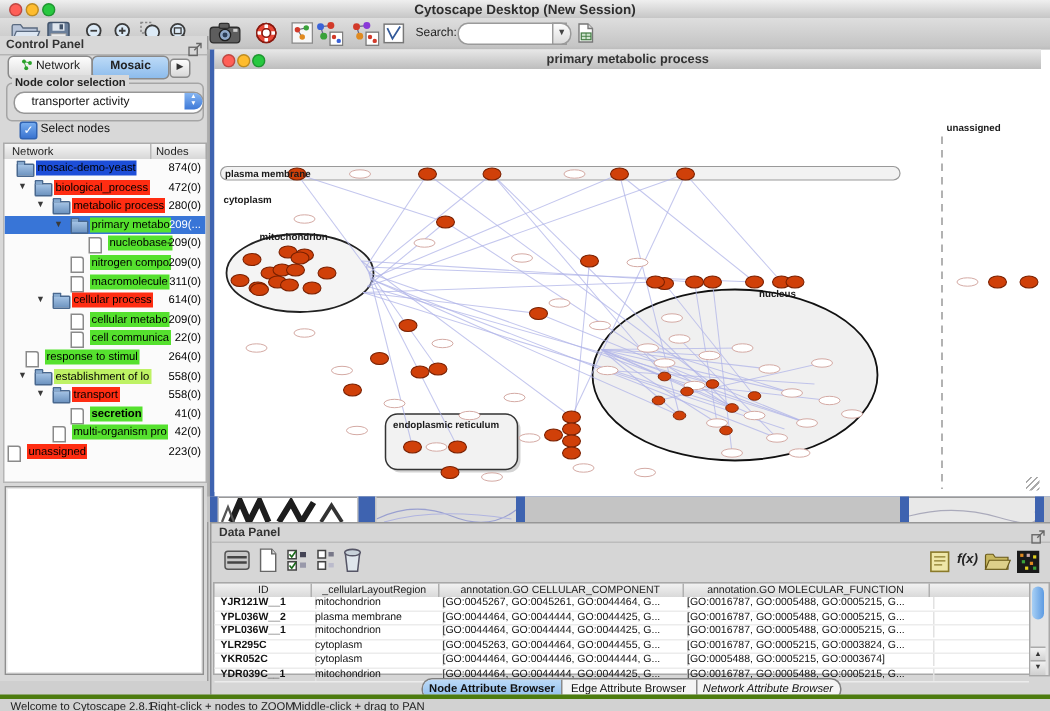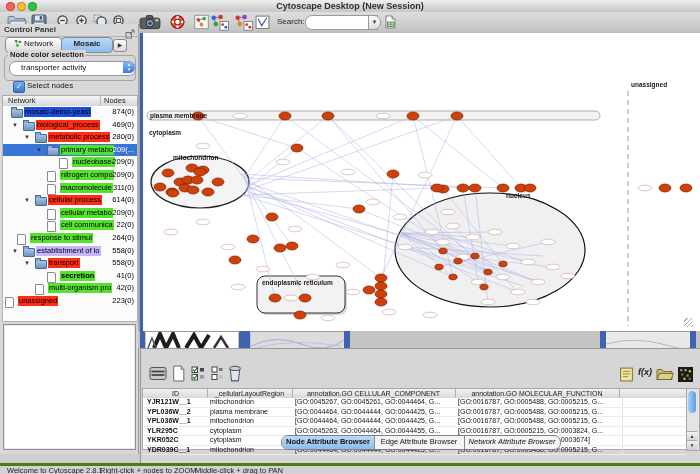--- a/index.html
+++ b/index.html
@@ -65,21 +65,21 @@
   .dp-icon{position:absolute;top:16px}
   #dp-table-head{position:absolute;left:1px;top:39px;width:543px;height:10px;background:linear-gradient(#f2f2f2,#d6d6d6);border:1px solid #a8a8a8;border-bottom:1px solid #8f8f8f}
   .hcell{position:absolute;top:0;height:9px;font-size:7px;color:#222;text-align:center;line-height:9px;border-right:1px solid #b0b0b0;overflow:hidden;white-space:nowrap}
   #dp-rows{position:absolute;left:1px;top:49px;width:543px;height:51px;background:#fff;border:1px solid #a8a8a8;border-top:none}
   .drow{position:relative;height:8.5px;border-bottom:1px solid #ececec}
   .dcell{position:absolute;top:0;height:8px;font-size:7px;line-height:8.5px;color:#111;padding-left:3px;overflow:hidden;white-space:nowrap;border-right:1px solid #e2e2e2}
   .did{font-weight:bold}
   #dp-vscroll{position:absolute;left:545px;top:39px;width:12px;height:61px;background:#e4e4e4;border:1px solid #a8a8a8}
   #dp-thumb{position:absolute;left:1px;top:2px;width:8px;height:22px;border-radius:4px;background:linear-gradient(90deg,#a8d0f5,#5d9be2)}
   .sarrow{position:absolute;left:0;width:10px;height:9px;background:linear-gradient(#f2f2f2,#cfcfcf);border-top:1px solid #aaa;font-size:5px;text-align:center;line-height:9px;color:#333}
-  #dp-tabs{position:absolute;left:140px;top:86px;height:13px;border:1px solid #7f7f7f;border-radius:7px;background:#f4f4f4;overflow:hidden}
+  #dp-tabs{position:absolute;left:140px;top:103px;height:13px;border:1px solid #7f7f7f;border-radius:7px;background:#f4f4f4;overflow:hidden}
   .dp-tab{position:absolute;top:0;height:13px;font-size:7.5px;line-height:12px;text-align:center;color:#111;border-right:1px solid #8a8a8a}
   .dp-tab.selected{background:linear-gradient(#bcdaf7,#8dbcec);font-weight:bold}
   
   #status-bar{left:0;top:463px;width:700px;height:11px;background:#d2d2d2;border-top:3px solid #4d7c0f;font-size:7.5px;color:#222}
   .status-item{position:absolute;top:0;line-height:10px}
 </style>
 </head>
 <body>
 
 <div id="titlebar" class="abs">
@@ -221,21 +221,21 @@
   <div id="network-tree">
       <div class="tree-row">
         <span class="icn-folder" style="left: 8px;"></span>
         <span class="tlabel" style="left: 21px; background: #1d4ed8;">mosaic-demo-yeast</span>
         <span class="tcount">874(0)</span>
       </div>
       <div class="tree-row">
         <span class="tri" style="left: 9px;">▼</span>
         <span class="icn-folder" style="left: 20px;"></span>
         <span class="tlabel" style="left: 33px; background: rgb(255, 45, 18);">biological_process</span>
-        <span class="tcount">469(0)</span>
+        <span class="tcount">472(0)</span>
       </div>
       <div class="tree-row">
         <span class="tri" style="left: 21px;">▼</span>
         <span class="icn-folder" style="left: 32px;"></span>
         <span class="tlabel" style="left: 45px; background: rgb(255, 45, 18);">metabolic process</span>
         <span class="tcount">280(0)</span>
       </div>
       <div class="tree-row selected" style="background: rgb(56, 117, 215);">
         <span class="tri" style="left: 33px;">▼</span>
         <span class="icn-folder" style="left: 44px;"></span>
@@ -274,21 +274,21 @@
         <span class="tcount">22(0)</span>
       </div>
       <div class="tree-row">
         <span class="icn-file" style="left: 14px;"></span>
         <span class="tlabel" style="left: 27px; background: rgb(85, 225, 46);">response to stimul</span>
         <span class="tcount">264(0)</span>
       </div>
       <div class="tree-row">
         <span class="tri" style="left: 9px;">▼</span>
         <span class="icn-folder" style="left: 20px;"></span>
-        <span class="tlabel" style="left: 33px; background: #c4b5fd;">establishment of lo</span>
+        <span class="tlabel" style="left: 33px; background: #bef264;">establishment of lo</span>
         <span class="tcount">558(0)</span>
       </div>
       <div class="tree-row">
         <span class="tri" style="left: 21px;">▼</span>
         <span class="icn-folder" style="left: 32px;"></span>
         <span class="tlabel" style="left: 45px; background: rgb(255, 45, 18);">transport</span>
         <span class="tcount">558(0)</span>
       </div>
       <div class="tree-row">
         <span class="icn-file" style="left: 44px;"></span>
@@ -304,20 +304,26 @@
         <span class="icn-file" style="left: 2px;"></span>
         <span class="tlabel" style="left: 15px; background: rgb(255, 45, 18);">unassigned</span>
         <span class="tcount">223(0)</span>
       </div>
     </div>
   <div id="cp-overview"></div>
 </div>
 
 <div id="desktop" class="abs">
   <div id="net-window">
+    <div id="net-titlebar">
+      <span class="light" style="left:5px;top:3px;background:#ff5f57"></span>
+      <span class="light" style="left:15px;top:3px;background:#febc2e"></span>
+      <span class="light" style="left:25px;top:3px;background:#28c840"></span>
+      <div id="net-title">primary metabolic process</div>
+    </div>
     <div id="net-canvas">
       <svg id="net-svg" width="551" height="282" viewBox="0 0 551 282">
         <g id="regions-layer">
           <rect x="4" y="65" width="453" height="9" rx="4.5" fill="#f2f2f2" stroke="#999" stroke-width=".8"></rect>
           <ellipse cx="57" cy="136" rx="49" ry="26" fill="#f4f4f4" stroke="#222" stroke-width="1.2"></ellipse>
           <ellipse cx="347" cy="204" rx="95" ry="57" fill="#f0f0f0" stroke="#111" stroke-width="1.2"></ellipse>
           <rect x="116" y="232" width="88" height="37" rx="8" fill="#aaa" opacity=".5"></rect>
           <rect x="114" y="230" width="88" height="37" rx="8" fill="#f2f2f2" stroke="#333" stroke-width="1"></rect>
           <line x1="485" y1="45" x2="485" y2="280" stroke="#999" stroke-width="1" stroke-dasharray="5,4"></line>
         </g>
@@ -501,20 +507,27 @@
     <div class="sliver" style="left:468px;width:84px;background:#e8e8e8">
       <svg width="84" height="17" viewBox="0 0 84 17">
           <path d="M0 12 Q30 4 60 13 T84 9" stroke="#aab" stroke-width=".8" fill="none"></path>
         </svg>
     </div>
     <div class="bluebar" style="left:552px;width:6px"></div>
   </div>
 </div>
 
 <div id="data-panel" class="abs">
+  <div id="dp-header">
+    <span id="dp-title">Data Panel</span>
+    <span class="float-icon" style="left:546px;top:1px"><svg width="10" height="10" viewBox="0 0 10 10">
+          <rect x="1" y="3.5" width="5.5" height="5.5" fill="none" stroke="#666" stroke-width=".9"></rect>
+          <path d="M4.5 5.5 L9 1 M5.8 1 H9 V4.2" stroke="#666" stroke-width=".9" fill="none"></path>
+        </svg></span>
+  </div>
   <span class="dp-icon" style="left:8px"><svg width="18" height="17" viewBox="0 0 18 16">
         <rect x="1" y="2" width="16" height="12" rx="2" fill="#c8c8c8" stroke="#555"></rect>
         <line x1="2.5" y1="6" x2="15.5" y2="6" stroke="#444" stroke-width="1.8"></line>
         <line x1="2.5" y1="9.5" x2="15.5" y2="9.5" stroke="#444" stroke-width="1.8"></line>
       </svg></span>
   <span class="dp-icon" style="left:30px"><svg width="15" height="17" viewBox="0 0 14 16">
         <path d="M2.5 1 h7 l2.5 3 v11 H2.5 z" fill="#fff" stroke="#666" stroke-width=".9"></path>
         <path d="M9.5 1 v3 h2.5" fill="#ddd" stroke="#666" stroke-width=".9"></path>
       </svg></span>
   <span class="dp-icon" style="left:50px"><svg width="16" height="17" viewBox="0 0 16 16">

